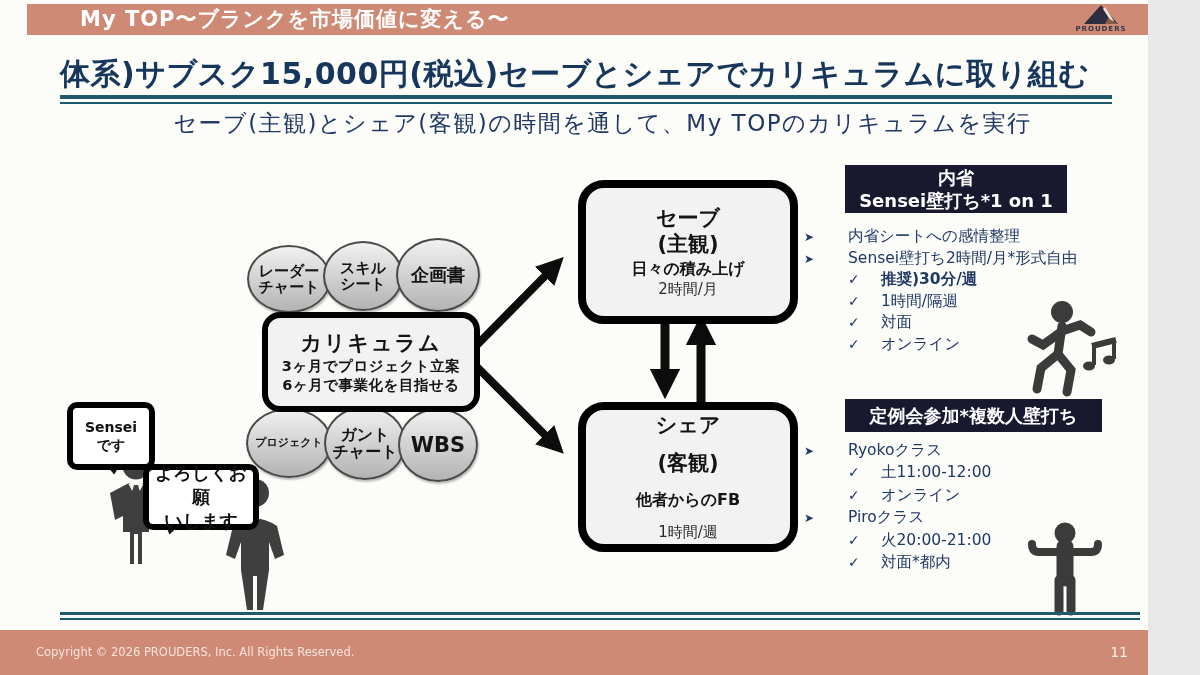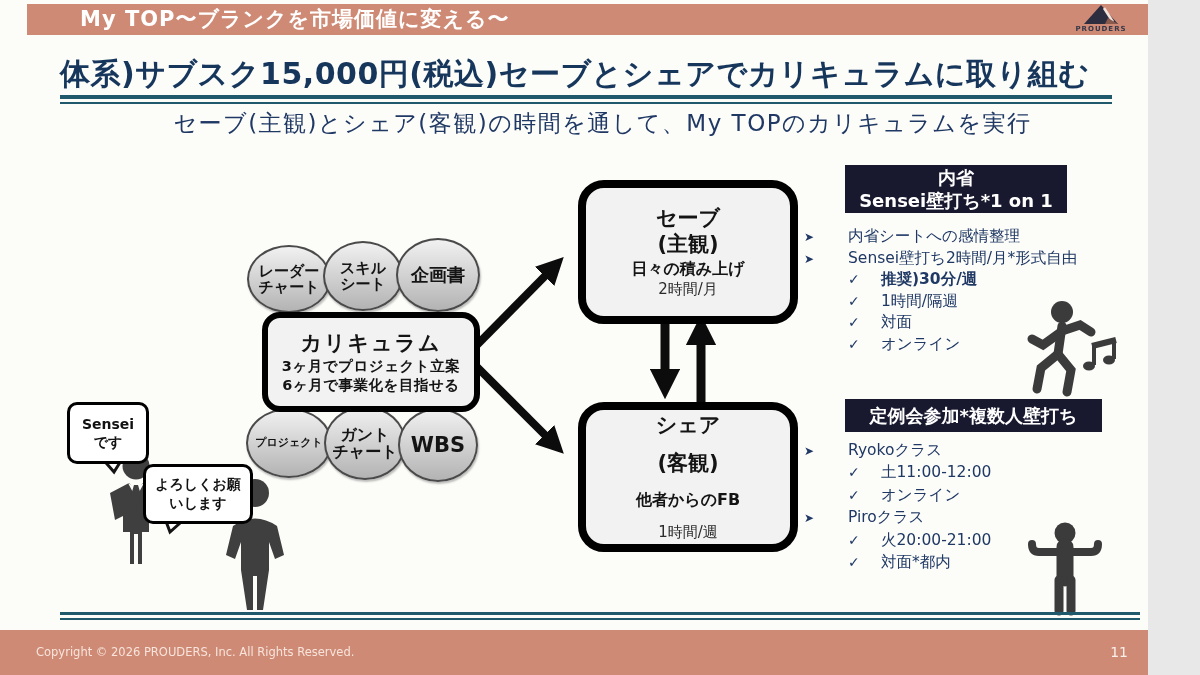--- a/index.html
+++ b/index.html
@@ -61,25 +61,25 @@
   .plist2{left:804px;top:440px;}
   .row{display:flex;align-items:baseline;height:21.6px;font-size:15.5px;}
   .plist2 .row{height:22.4px;}
   .row .b{flex:0 0 auto;}
   .lvl1 .b{width:44px;font-size:12px;}
   .lvl2{padding-left:44px;}
   .lvl2 .b{width:33px;font-size:14px;font-weight:bold;}
   .row.bold .t{font-weight:bold;}
 
   
-  .bubble{background:#FFFFFF;border:3px solid #000000;border-radius:10px;
+  .bubble{background:#FFFFFF;border:6px solid #000000;border-radius:10px;
     display:flex;align-items:center;justify-content:center;text-align:center;
     font-weight:bold;color:#111;z-index:5;}
   .bubble1{left:67px;top:402px;width:76px;height:56px;font-size:14px;line-height:1.3;}
-  .bubble2{left:143px;top:464px;width:104px;height:54px;font-size:14px;line-height:1.35;}
+  .bubble2{left:143px;top:464px;width:104px;height:54px;font-size:18px;line-height:1.35;}
   .tailsvg{position:absolute;z-index:4;}
 
   
   .botline1{left:60px;top:612px;width:1080px;height:3px;background:#20596B;}
   .botline2{left:60px;top:618px;width:1080px;height:1.5px;background:#20596B;}
   .footer{left:0;top:630px;width:1200px;height:45px;background:#CE8A74;}
   .copyright{left:36px;top:630px;height:45px;line-height:45px;color:#F7E4DC;font-size:11.5px;}
   .pagenum{right:20px;top:630px;height:45px;line-height:45px;color:#F9EFEA;font-size:14px;}
 
   svg{display:block;}

